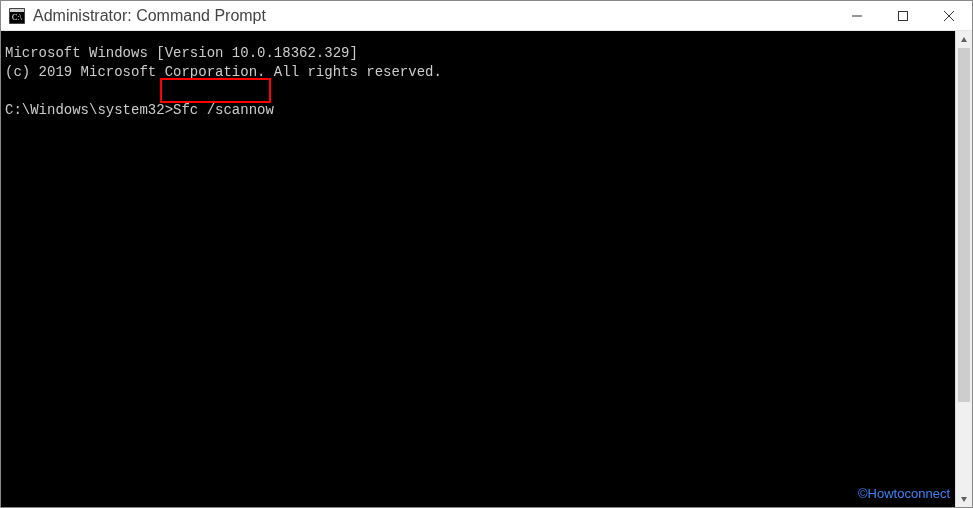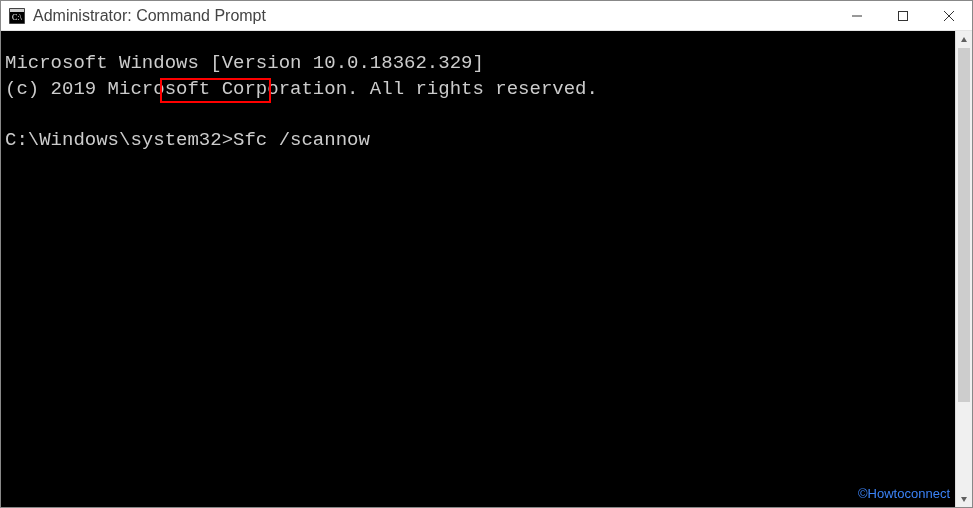--- a/index.html
+++ b/index.html
@@ -64,23 +64,23 @@
       flex: 1;
       display: flex;
       position: relative;
       background: #000000;
     }
     .terminal {
       flex: 1;
       background: #000000;
       color: #cccccc;
       font-family: Consolas, "Courier New", monospace;
-      font-size: 19px;
+      font-size: 14px;
       line-height: 1.35;
-      padding: 20px 4px;
+      padding: 13px 4px;
       white-space: pre;
       overflow: hidden;
       position: relative;
     }
     .scrollbar {
       width: 17px;
       background: #f0f0f0;
       display: flex;
       flex-direction: column;
       border-left: 1px solid #ddd;

